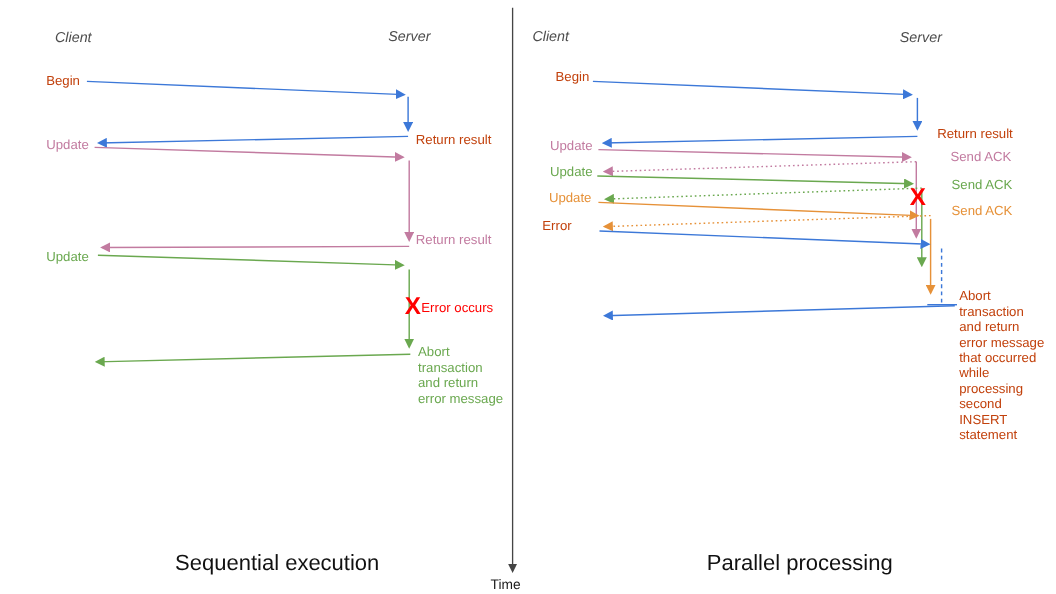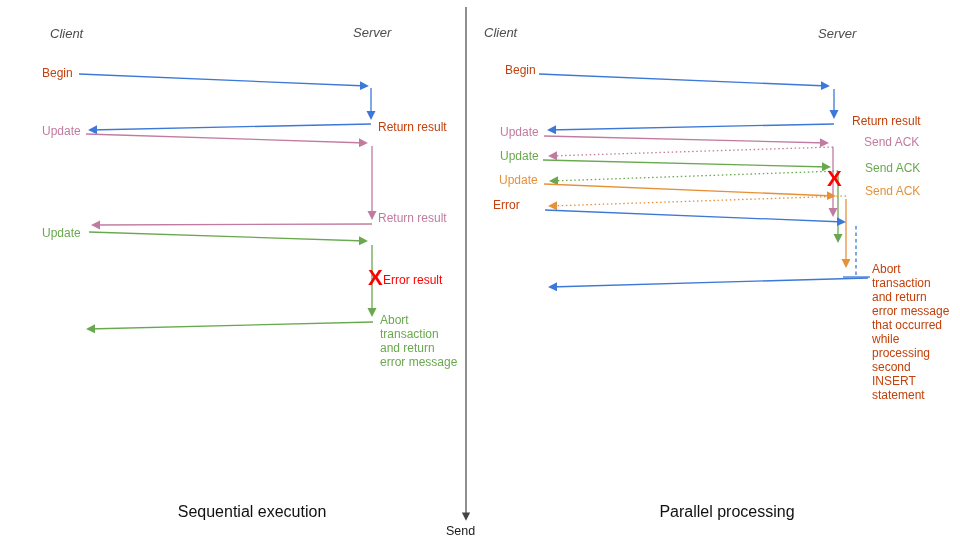--- a/index.html
+++ b/index.html
@@ -18,21 +18,21 @@
   .dashed{stroke-dasharray:3.5 3;}
   .lbl{position:absolute;font-size:12px;line-height:14px;white-space:nowrap;}
   .hdr{font-size:13px;font-style:italic;color:#4d4d4d;text-align:center;}
   .blue{color:#c2410c;}
   .pink{color:#c27ba0;}
   .green{color:#6aa84f;}
   .orange{color:#e69138;}
   .red{color:#ff0000;}
   .xmark{font-size:22px;font-weight:700;line-height:20px;}
   .note{white-space:pre-line;}
-  .cap{font-size:16px;color:#111111;text-align:center;}
+  .cap{font-size:20px;color:#111111;text-align:center;}
   .timelbl{font-size:12.5px;color:#1a1a1a;}
 </style>
 </head>
 <body>
 
 <div id="stage">
 
   <svg id="wires" viewBox="0 0 960 540">
     <defs>
       <marker id="mb" markerWidth="7" markerHeight="7" refX="5.5" refY="3.5" orient="auto">
@@ -85,21 +85,21 @@
   <span class="lbl hdr" style="left:50px;top:27px">Client</span>
   <span class="lbl hdr" style="left:353px;top:26px">Server</span>
 
   <span class="lbl blue" style="left:42px;top:66px">Begin</span>
   <span class="lbl blue" style="left:378px;top:120px">Return result</span>
   <span class="lbl pink" style="left:42px;top:124px">Update</span>
   <span class="lbl pink" style="left:378px;top:211px">Return result</span>
   <span class="lbl green" style="left:42px;top:226px">Update</span>
 
   <span class="lbl red xmark" style="left:368px;top:268px">X</span>
-  <span class="lbl red" style="left:383px;top:273px">Error result</span>
+  <span class="lbl red" style="left:383px;top:273px">Error occurs</span>
 
   <span class="lbl green note" style="left:380px;top:313px">Abort
 transaction
 and return
 error message</span>
 
   <span class="lbl cap" style="left:152px;top:505px;width:200px">Sequential execution</span>
 
   <span class="lbl hdr" style="left:484px;top:26px">Client</span>
   <span class="lbl hdr" style="left:818px;top:27px">Server</span>
@@ -122,15 +122,15 @@
 error message
 that occurred
 while
 processing
 second
 INSERT
 statement</span>
 
   <span class="lbl cap" style="left:627px;top:505px;width:200px">Parallel processing</span>
 
-  <span class="lbl timelbl" style="left:446px;top:524px">Send</span>
+  <span class="lbl timelbl" style="left:446px;top:524px">Time</span>
 
 </div>
 
 </body></html>

